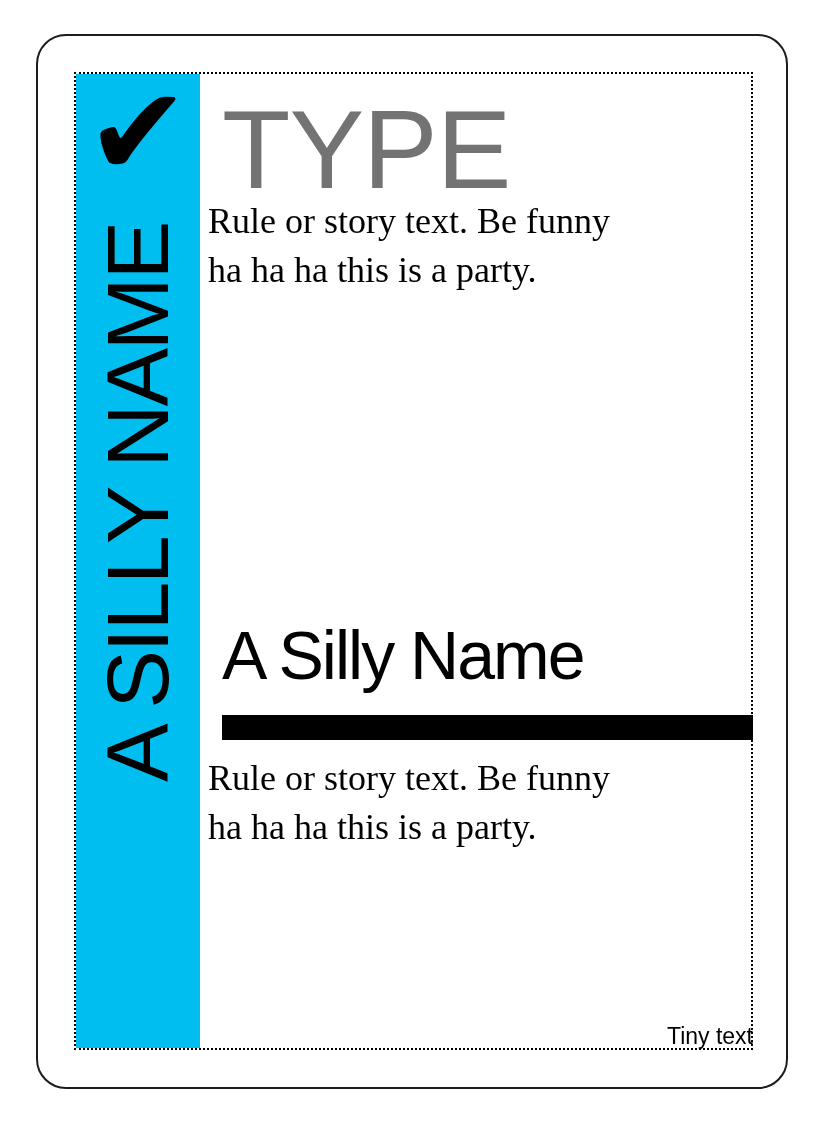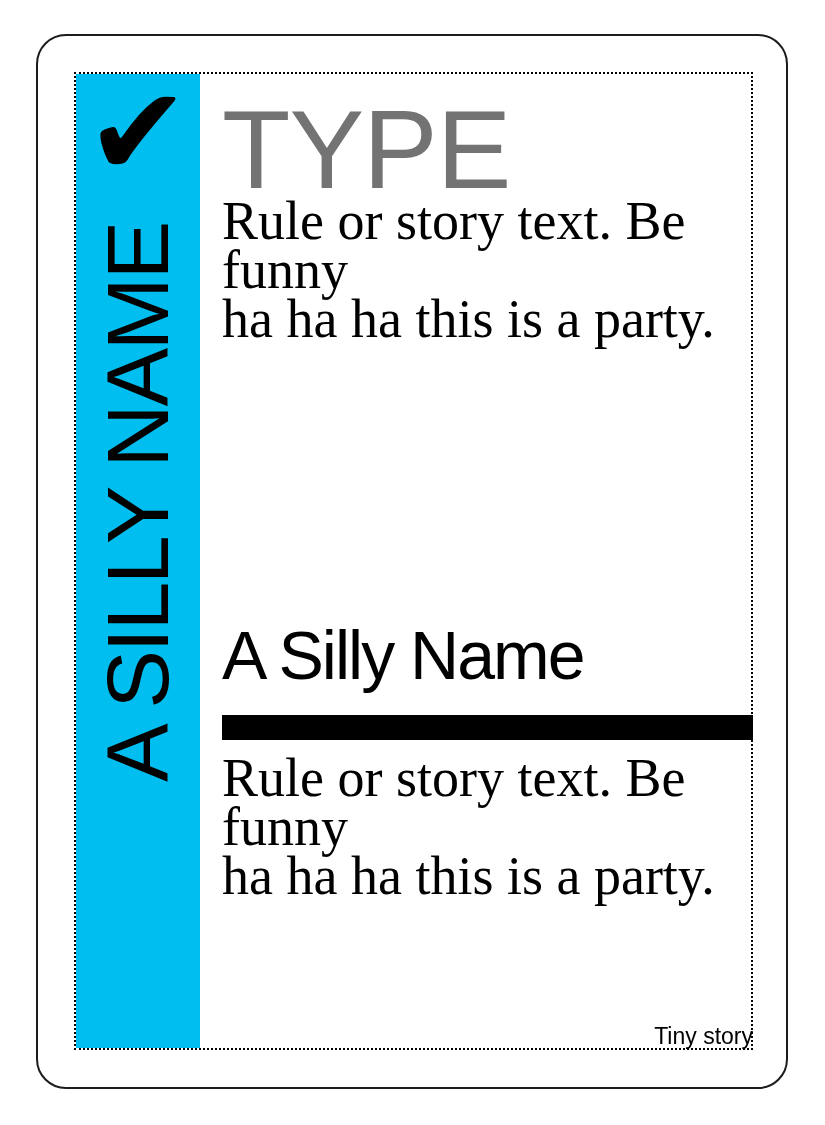--- a/index.html
+++ b/index.html
@@ -82,24 +82,24 @@
     top: 94px;
     font-size: 112px;
     line-height: 112px;
     letter-spacing: -1px;
     color: #737373;
     white-space: nowrap;
   }
 
   .rule-text {
     position: absolute;
-    left: 222px;
+    left: 208px;
     width: 500px;
     font-family: "Liberation Serif", serif;
-    font-size: 54px;
+    font-size: 36px;
     line-height: 49px;
     color: #000000;
     white-space: pre-line;
   }
   .rule-text.top { top: 197px; }
   .rule-text.bottom { top: 754px; }
 
   .name-title {
     position: absolute;
     left: 222px;
@@ -151,15 +151,15 @@
   <div class="rule-text top">Rule or story text. Be funny
 ha ha ha this is a party.</div>
 
   <div class="name-title">A Silly Name</div>
 
   <div class="divider-bar"></div>
 
   <div class="rule-text bottom">Rule or story text. Be funny
 ha ha ha this is a party.</div>
 
-  <div class="tiny-text">Tiny story</div>
+  <div class="tiny-text">Tiny text</div>
 
 </div>
 
 </body></html>

